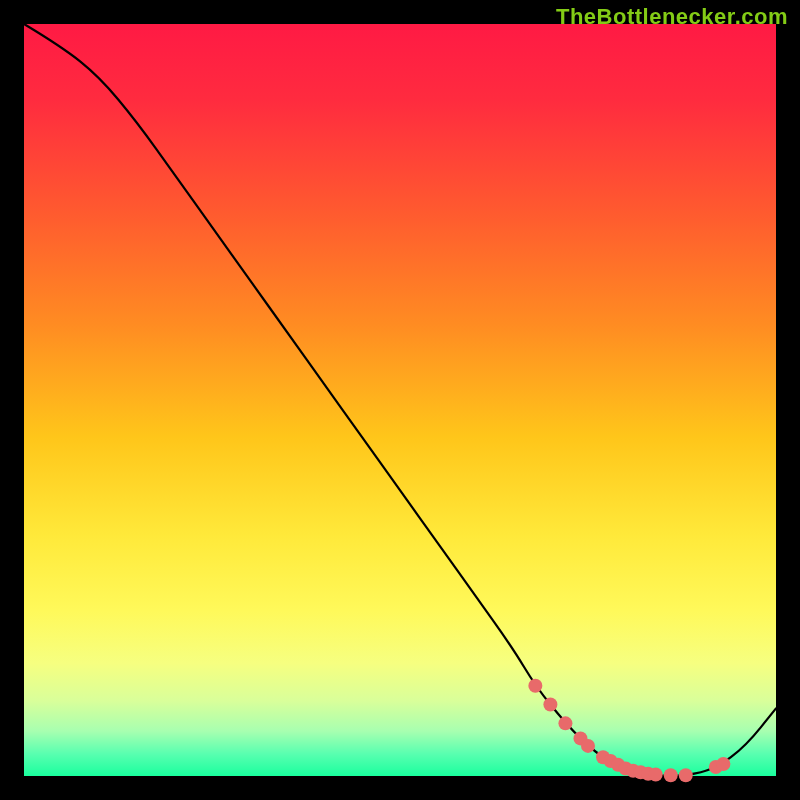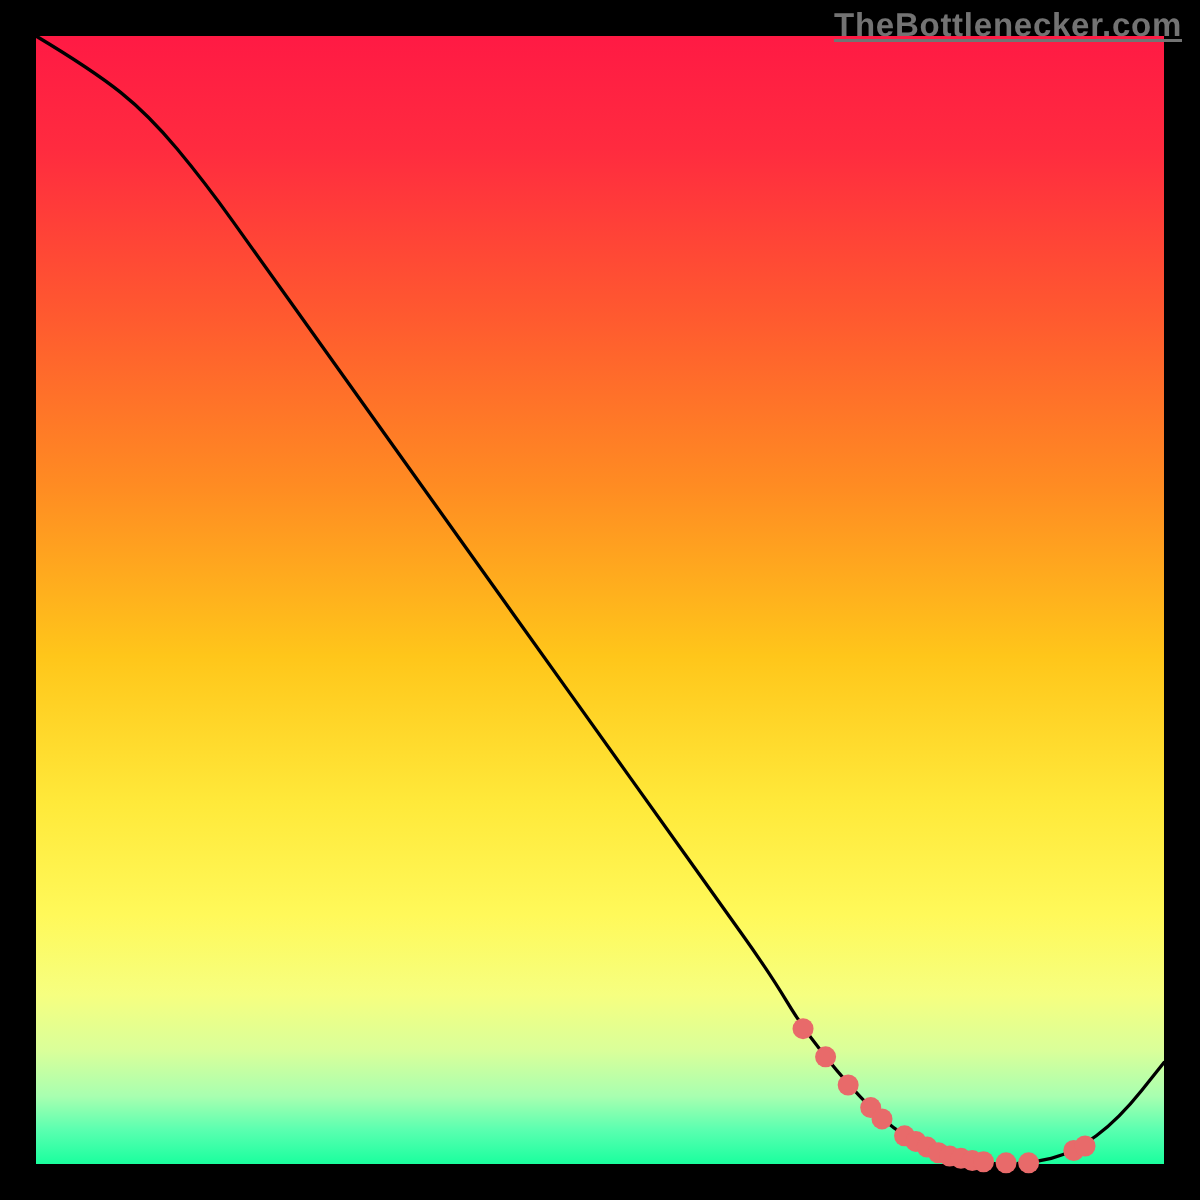--- a/index.html
+++ b/index.html
@@ -14,26 +14,25 @@
   .outer {
     position: relative;
     width: 800px;
     height: 800px;
     background: #000;
   }
   .watermark {
     position: absolute;
     top: 4px;
     right: 12px;
-    color: #737373;
+    color: #84cc16;
     font-size: 22px;
     font-weight: bold;
     letter-spacing: 0.5px;
     z-index: 5;
-    text-decoration: underline;
   }
   svg {
     position: absolute;
     top: 0;
     left: 0;
   }
 </style>
 </head>
 <body>
 

